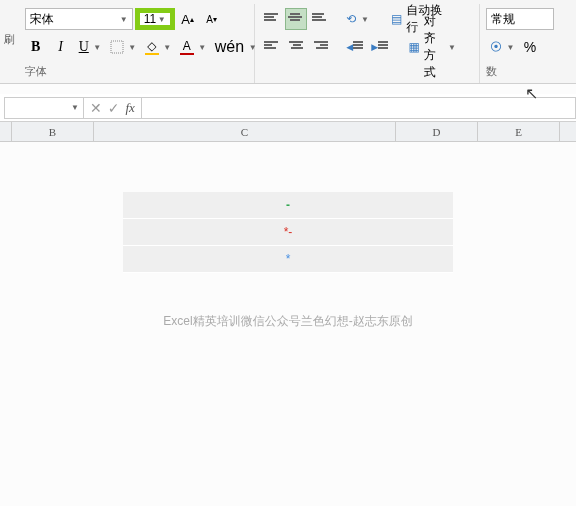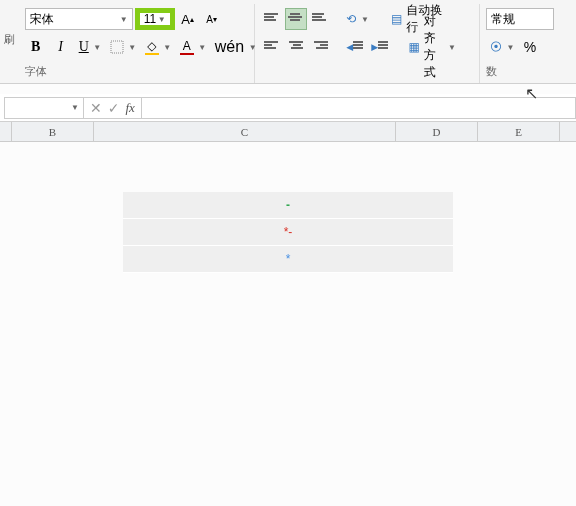--- a/index.html
+++ b/index.html
@@ -246,14 +246,15 @@
       <div class="gray-row">
           <span class="sym-green">-</span>
         </div>
       <div class="gray-row">
           <span class="sym-red">*-</span>
         </div>
       <div class="gray-row">
           <span class="sym-blue">*</span>
         </div>
     </div>
+    <div class="credit">Excel精英培训微信公众号兰色幻想-赵志东原创</div>
   </div>
 </div>
 
 </body></html>

